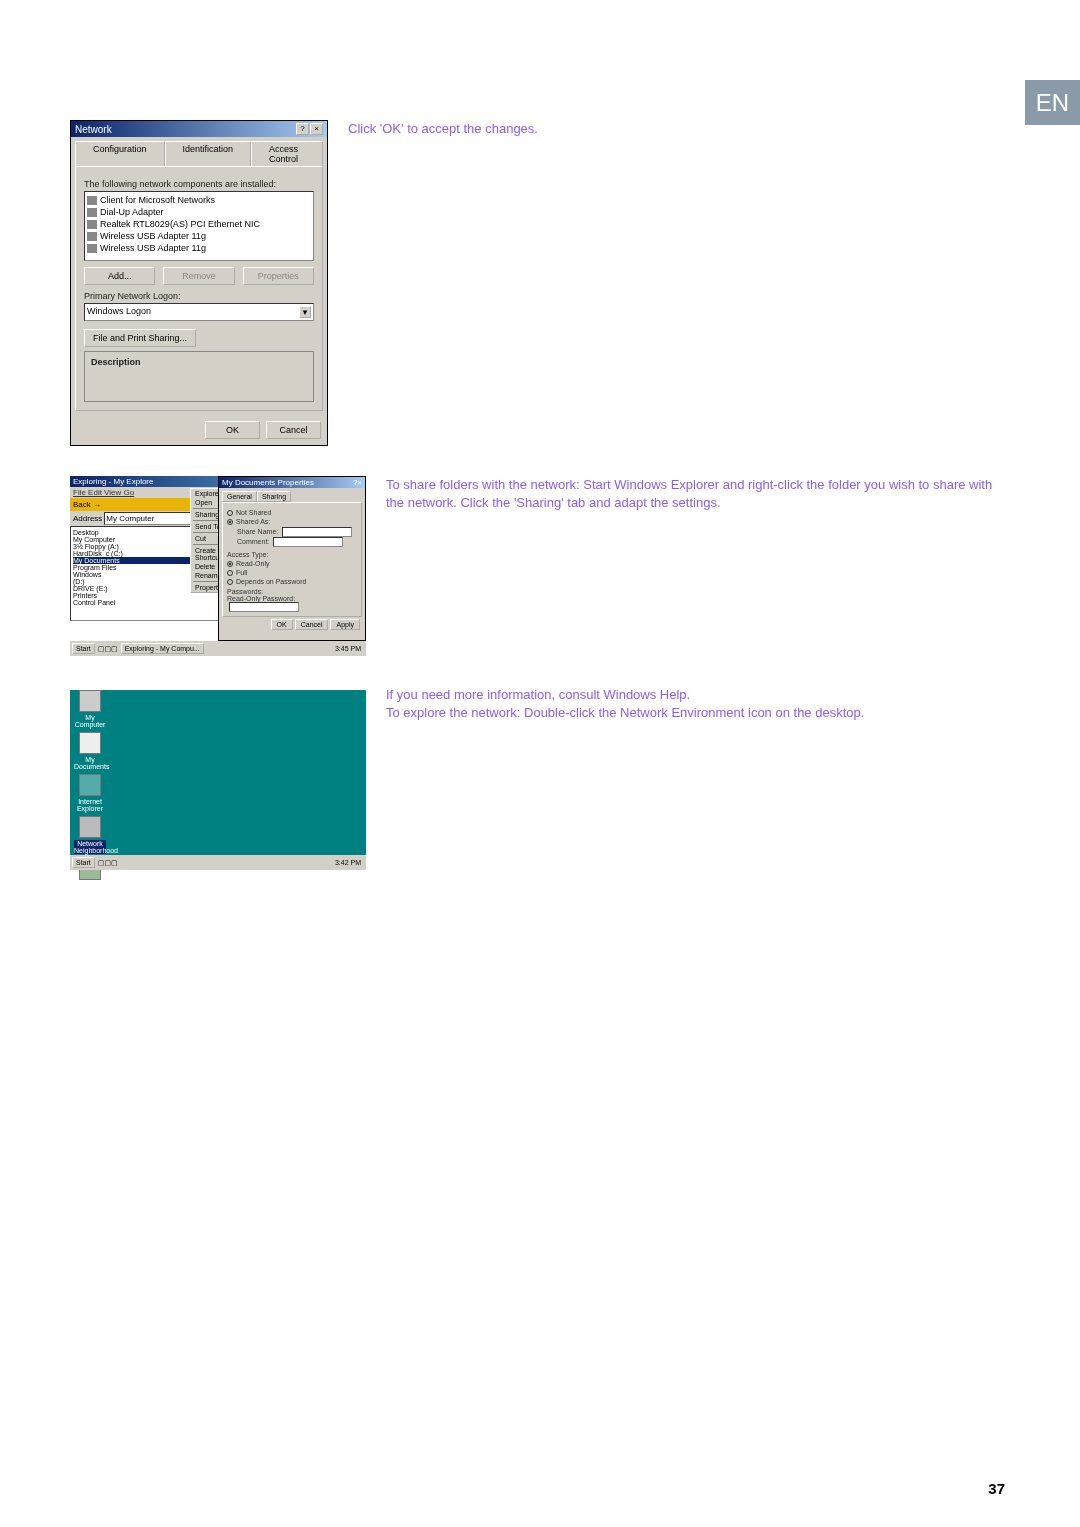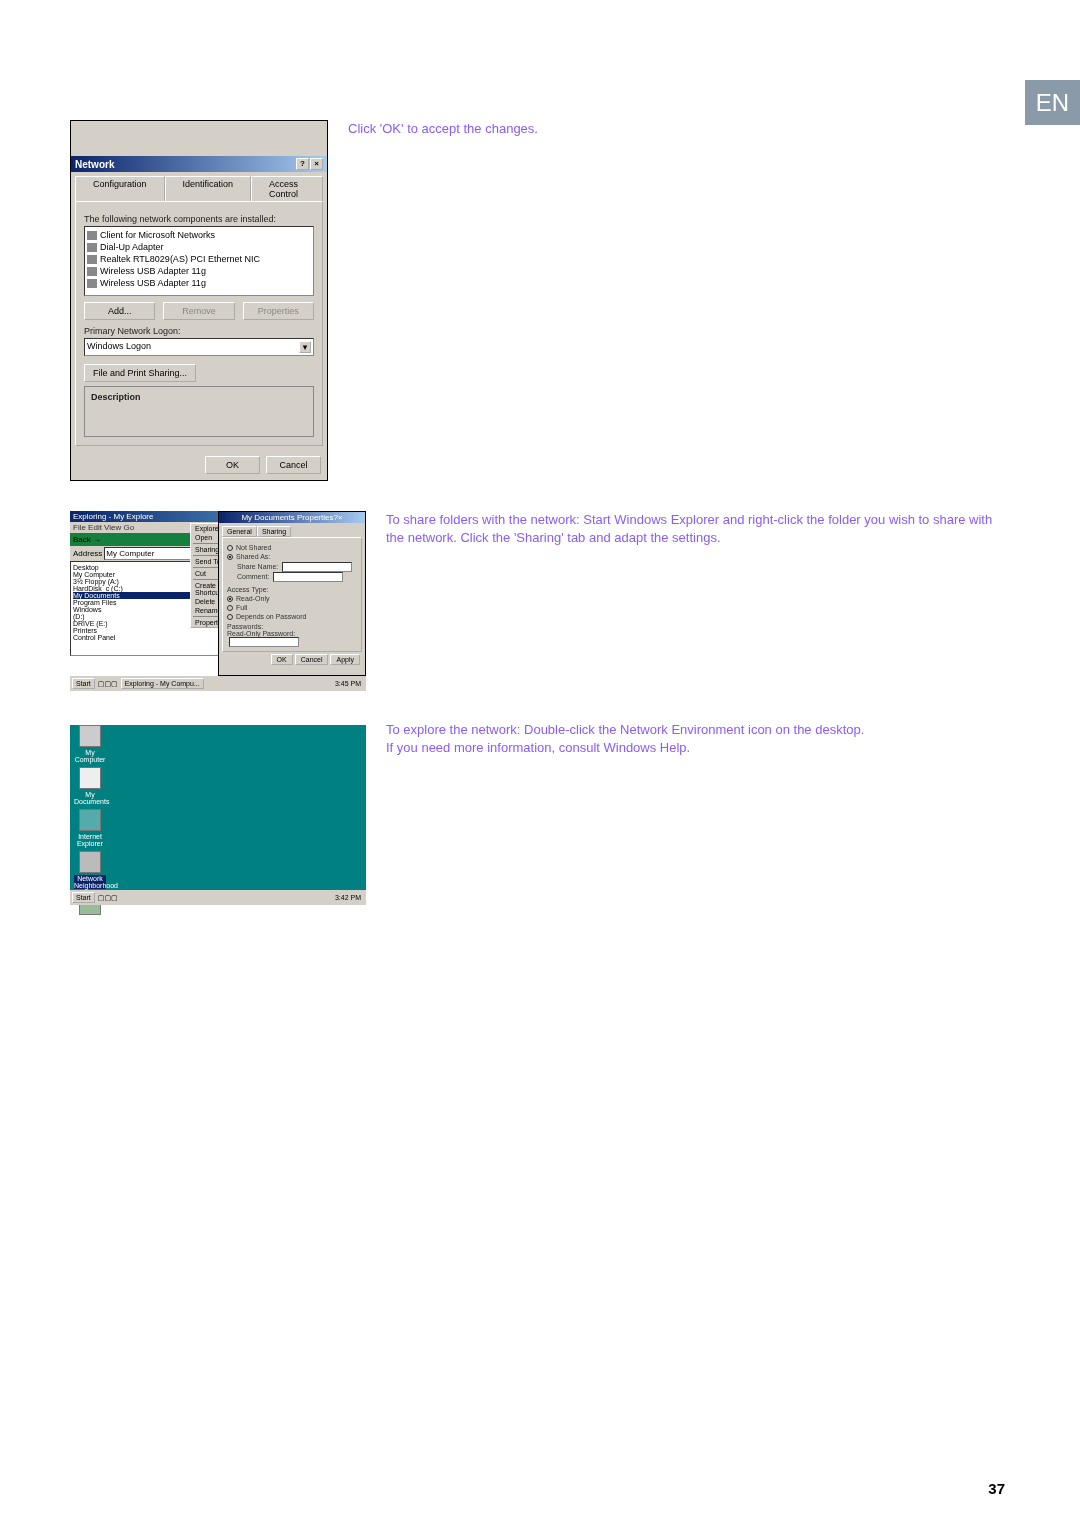--- a/index.html
+++ b/index.html
@@ -50,22 +50,21 @@
       border: 1px solid #000;
       font-size: 10px;
     }
     .dlg-title {
       background: linear-gradient(to right, #0a246a, #a6caf0);
       color: #fff;
       padding: 2px 4px;
       display: flex;
       justify-content: space-between;
       align-items: center;
-      font-weight: bold;
-      margin-top: 35px;
+      font-weight: normal;
     }
     .dlg-title-btns { display: flex; gap: 1px; }
     .title-btn {
       width: 13px; height: 12px;
       background: #d4d0c8;
       border: 1px outset #fff;
       font-size: 8px;
       text-align: center;
       line-height: 10px;
       color: #000;
@@ -148,23 +147,24 @@
       background: linear-gradient(to right, #0a246a, #3a6ea5);
       color: #fff;
       padding: 1px 3px;
       font-size: 8px;
     }
     .mini-menu {
       background: #d4d0c8;
       padding: 1px 3px;
       font-size: 8px;
       color: #333;
+      text-decoration: underline;
     }
     .mini-toolbar {
-      background: #15803d;
+      background: #eab308;
       padding: 2px 3px;
     }
     .mini-address {
       background: #d4d0c8;
       padding: 1px 3px;
       display: flex;
       align-items: center;
       gap: 2px;
     }
     .mini-address .field {
@@ -200,21 +200,21 @@
       width: 148px;
       background: #d4d0c8;
       border: 1px solid #000;
     }
     .props-title {
       background: linear-gradient(to right, #0a246a, #a6caf0);
       color: #fff;
       padding: 1px 3px;
       font-size: 8px;
       display: flex;
-      justify-content: center;
+      justify-content: space-between;
     }
     .props-body { padding: 3px; }
     .props-body .tabstrip { display: flex; font-size: 7px; }
     .props-body .ptab { background: #d4d0c8; border: 1px outset #fff; padding: 1px 4px; }
     .props-body .panel { background: #d4d0c8; border: 1px outset #fff; padding: 4px; height: 115px; }
     .radio { display: flex; align-items: center; gap: 3px; font-size: 7px; color: #333; margin: 2px 0; }
     .dot { width: 6px; height: 6px; border: 1px solid #333; border-radius: 50%; }
     .dot.on::after { content: ''; display: block; width: 2px; height: 2px; background: #000; border-radius: 50%; margin: 1px auto; }
     .pfield { background: #fff; border: 1px inset #888; width: 70px; height: 10px; margin-left: 2px; }
     .pbtns { display: flex; justify-content: flex-end; gap: 2px; padding: 2px; }
@@ -475,20 +475,20 @@
             <div class="lbl2">Recycle Bin</div>
           </div>
         <div class="taskbar2">
           <span class="start">Start</span>
           <span style="margin-left:3px">▢▢▢</span>
           <span class="tray" style="margin-left:auto">3:42 PM</span>
         </div>
       </div>
     </div>
     <div class="txt">
+      <div>If you need more information, consult Windows Help.</div>
       <div>To explore the network: Double-click the Network Environment icon on the desktop.</div>
-      <div>If you need more information, consult Windows Help.</div>
     </div>
   </div>
 
 </div>
 
 <div class="page-num">37</div>
 
 </body></html>

